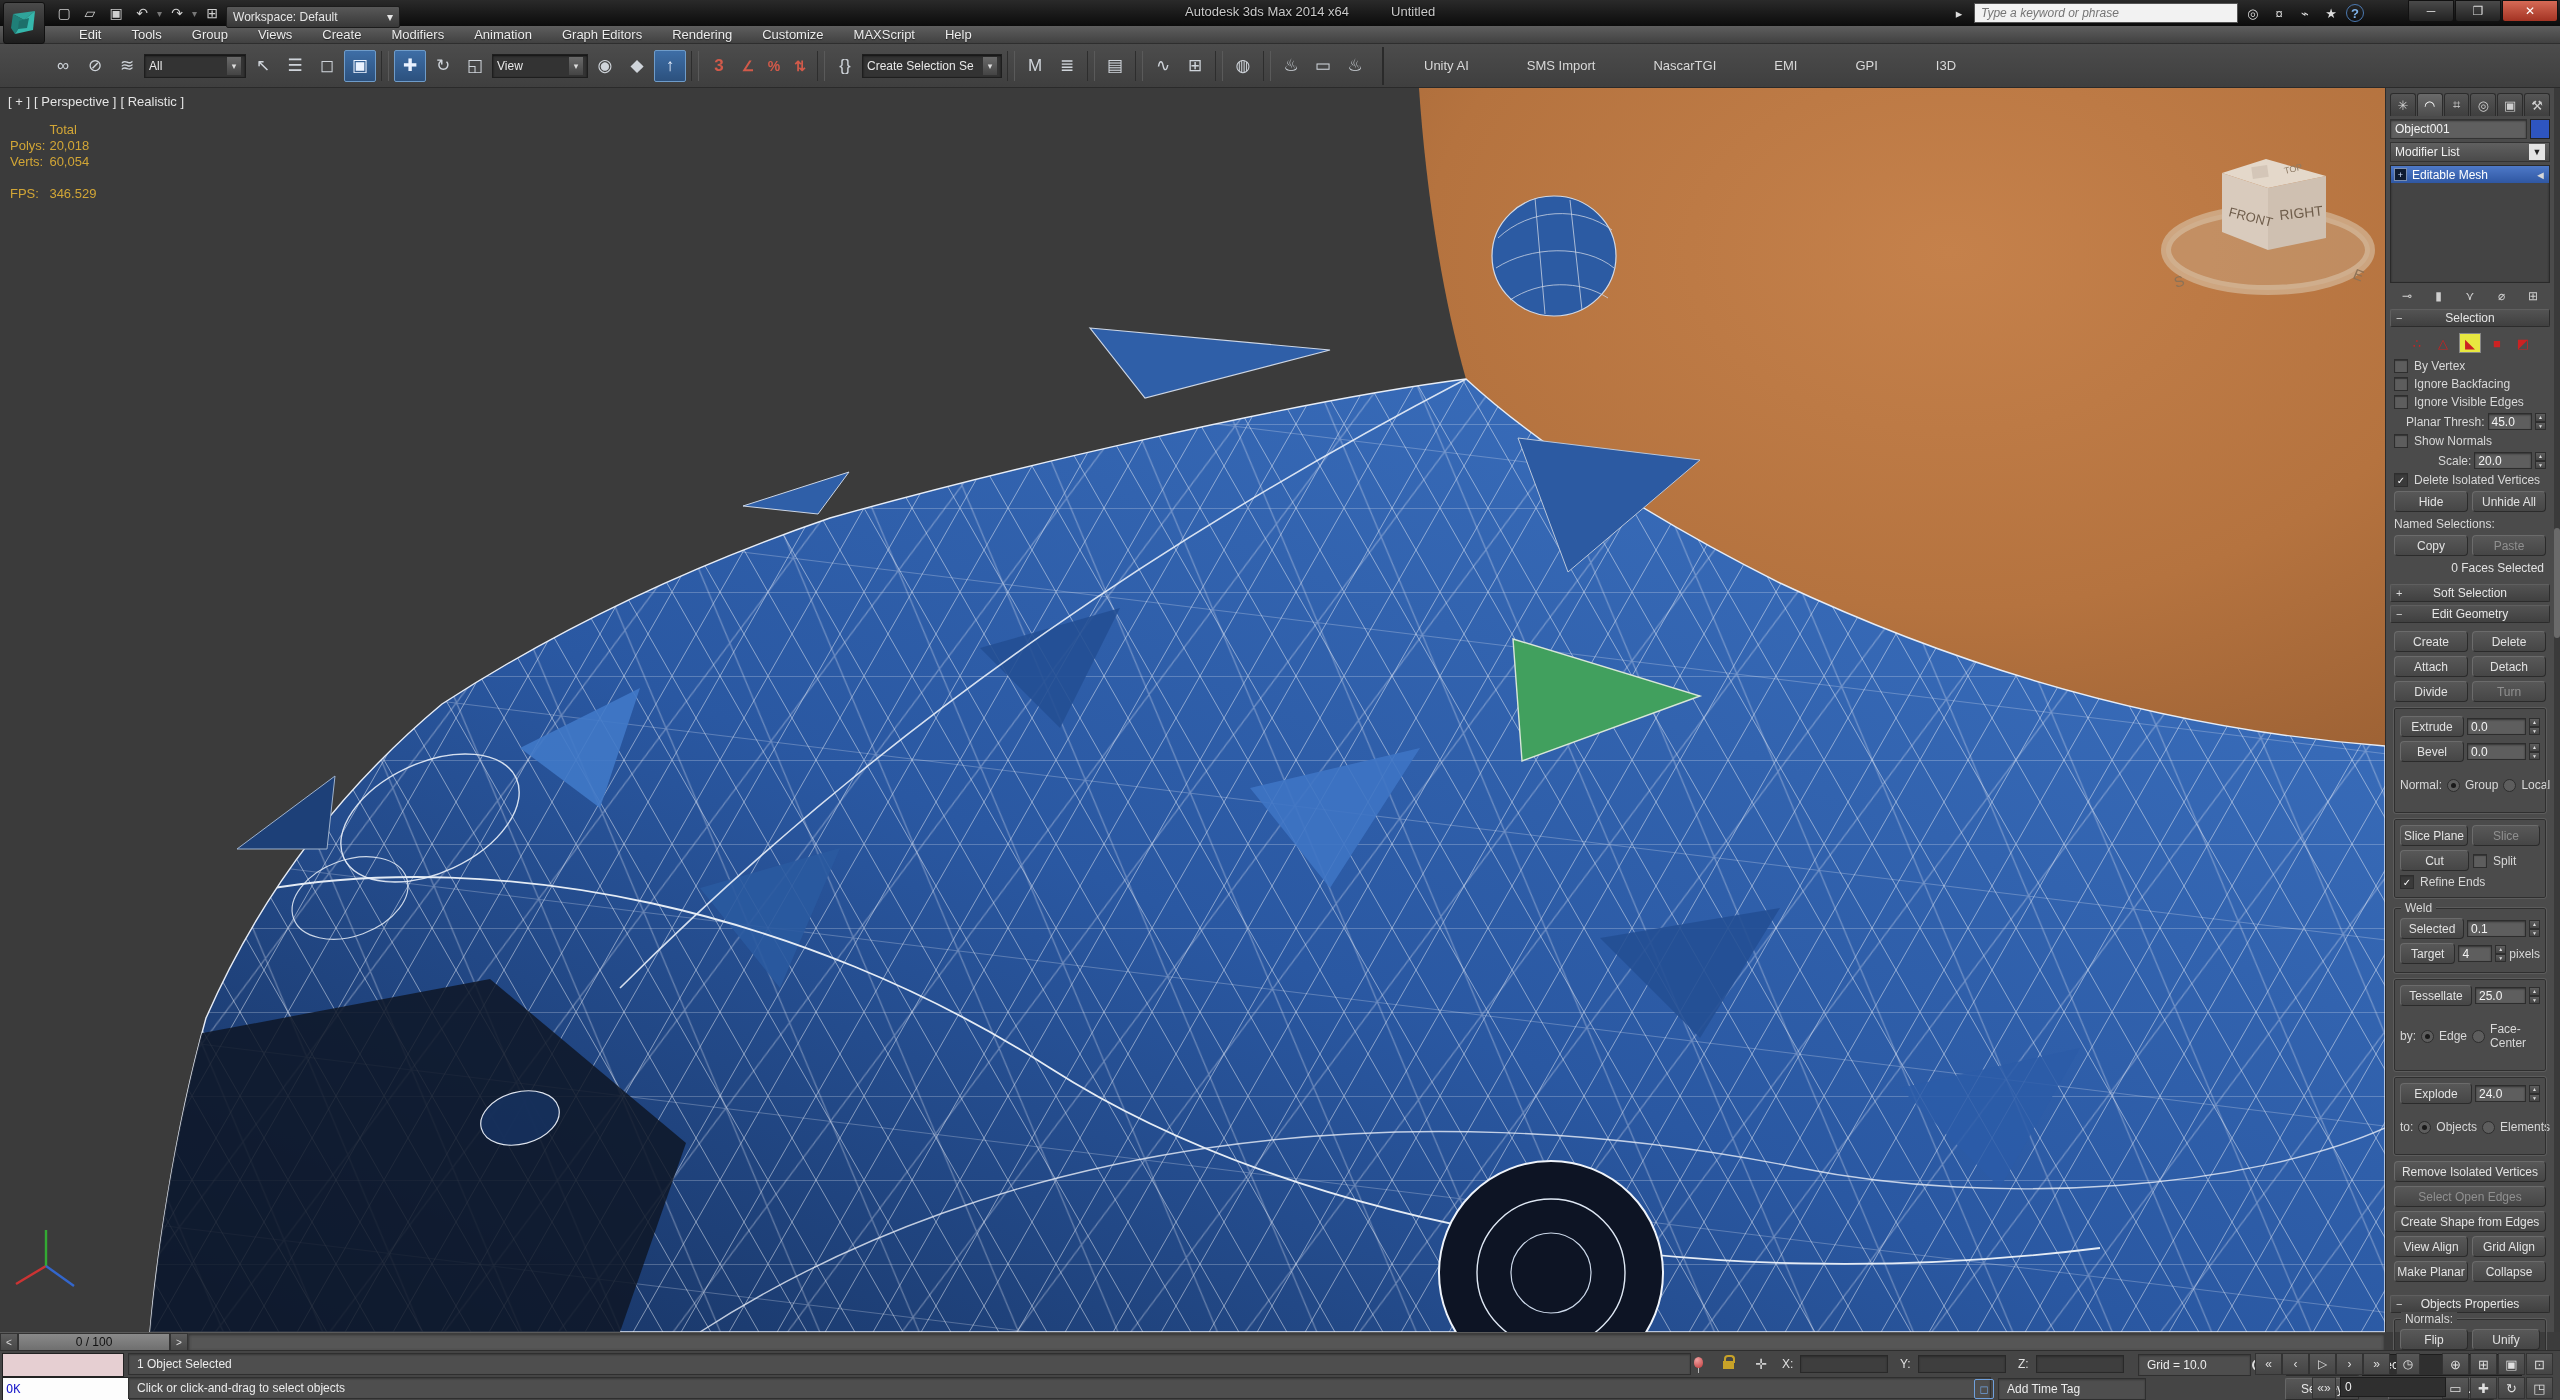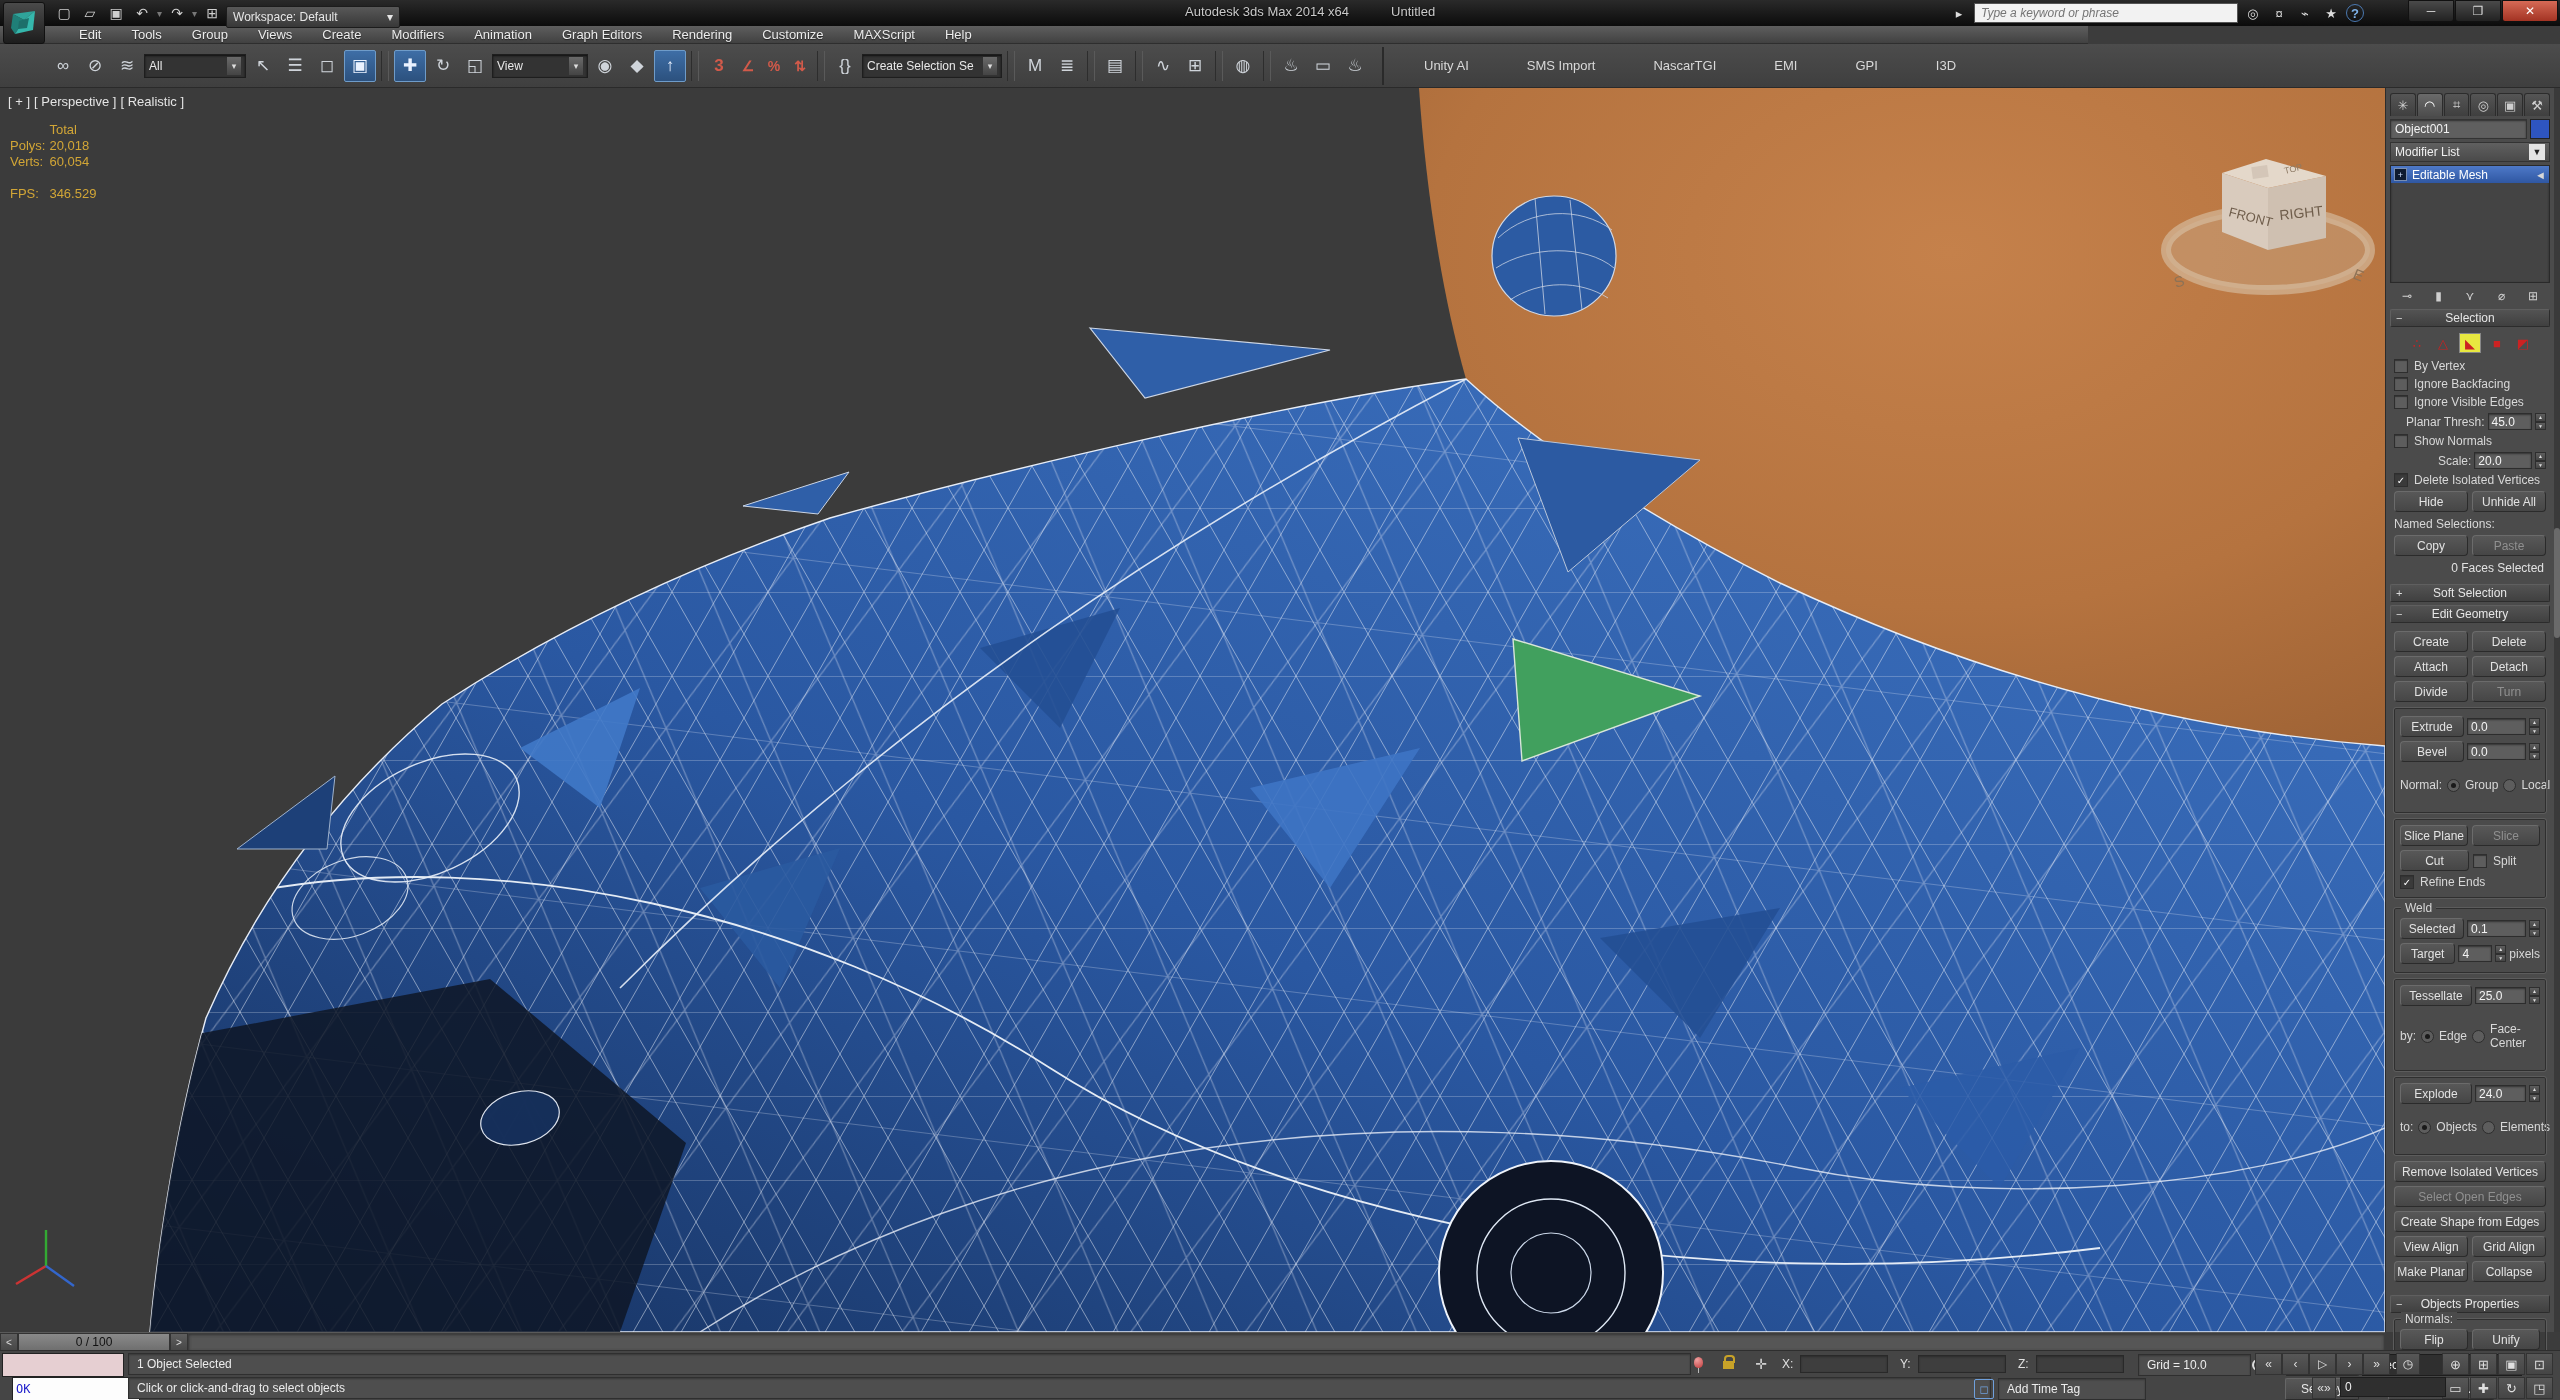--- a/index.html
+++ b/index.html
@@ -15,21 +15,21 @@
   #workspace{height:20px;width:160px;background:linear-gradient(#585858,#383838);border:1px solid #1c1c1c;color:#e6e6e6;font-size:12px;display:flex;align-items:center;padding:0 6px;justify-content:space-between;border-radius:2px;margin-top:8px;}
   #title-text{position:absolute;left:1185px;top:4px;display:flex;gap:42px;font-size:13px;color:#c9c9c9;text-shadow:0 1px 2px #000;}
   #search-cluster{position:absolute;right:196px;top:3px;display:flex;align-items:center;gap:4px;}
   #search-input{width:250px;height:18px;background:#f2f2f2;border:1px solid #555;color:#666;font-size:12px;font-style:italic;padding:0 6px;}
   .sicon{width:22px;height:20px;display:flex;align-items:center;justify-content:center;color:#ddd;font-size:13px;}
   #win-controls{position:absolute;right:2px;top:0;display:flex;gap:1px;}
   .wbtn{width:44px;height:20px;display:flex;align-items:center;justify-content:center;font-size:12px;color:#ddd;background:linear-gradient(#4a4a4a,#222);border:1px solid #111;border-radius:0 0 3px 3px;}
   .wbtn.close{background:linear-gradient(#d66a56,#a33323);width:54px;color:#fff;}
 
   
-  #menubar{position:absolute;left:0;top:26px;width:2088px;height:18px;background:linear-gradient(#5e5e5e,#414141);border-bottom:1px solid #2e2e2e;display:flex;align-items:center;padding-left:64px;box-sizing:border-box;}
+  #menubar{position:absolute;left:0;top:26px;width:2560px;height:18px;background:linear-gradient(#5e5e5e,#414141);border-bottom:1px solid #2e2e2e;display:flex;align-items:center;padding-left:64px;box-sizing:border-box;}
   .menu-item{font-size:13px;color:#ececec;padding:0 15px;cursor:default;text-shadow:0 1px 1px #222;}
 
   
   #maintoolbar{position:absolute;left:0;top:44px;width:2560px;height:44px;background:linear-gradient(#4c4c4c,#3f3f3f);border-bottom:1px solid #2a2a2a;display:flex;align-items:center;padding-left:48px;box-sizing:border-box;gap:2px;}
   .tbi{width:30px;height:30px;display:flex;align-items:center;justify-content:center;font-size:17px;color:#cfd4da;border-radius:2px;flex:none;}
   .tbi.small{width:24px;font-size:14px;}
   .tbi.active{background:linear-gradient(#3e6ea6,#2c517e);border:1px solid #6f9cc9;color:#eaf2ff;}
   .tbi.magnet{color:#d25a4a;font-weight:bold;}
   .tsep{width:6px;height:30px;border-left:1px solid #2d2d2d;border-right:1px solid #5a5a5a;margin:0 3px;flex:none;}
   .tcombo{height:22px;background:#333;border:1px solid #1e1e1e;box-shadow:inset 0 1px 2px #111;color:#e8e8e8;font-size:12px;display:flex;align-items:center;padding:0 4px;justify-content:space-between;flex:none;}
@@ -94,21 +94,21 @@
 
   
   #timeline{position:absolute;left:0;top:1332px;width:2385px;height:18px;background:#4a4a4a;border-top:1px solid #5a5a5a;display:flex;align-items:center;}
   .tl-arrow{width:16px;height:16px;background:linear-gradient(#5e5e5e,#474747);border:1px solid #333;color:#ddd;font-size:10px;display:flex;align-items:center;justify-content:center;}
   #tl-slider{width:150px;height:16px;background:linear-gradient(#8a8a8a,#6f6f6f);border:1px solid #333;color:#111;font-size:12px;display:flex;align-items:center;justify-content:center;}
   #tl-track{flex:1;height:16px;background:#565656;box-shadow:inset 0 1px 3px #333;border:1px solid #3d3d3d;}
 
   
   #statusbar{position:absolute;left:0;top:1350px;width:2560px;height:50px;background:#454545;border-top:1px solid #2e2e2e;}
   #listener-pink{position:absolute;left:2px;top:2px;width:120px;height:22px;background:#e6cfd2;border:1px solid #222;}
-  #listener-white{position:absolute;left:12px;top:26px;width:120px;height:22px;background:#fdfdfd;border:1px solid #222;color:#2222cc;font-family:"DejaVu Sans Mono",monospace;font-size:12px;display:flex;align-items:center;padding:0 3px;}
+  #listener-white{position:absolute;left:2px;top:26px;width:120px;height:22px;background:#fdfdfd;border:1px solid #222;color:#2222cc;font-family:"DejaVu Sans Mono",monospace;font-size:12px;display:flex;align-items:center;padding:0 3px;}
   .status-field{position:absolute;height:20px;background:#4e4e4e;border:1px solid #2f2f2f;box-shadow:inset 0 1px 2px #383838;color:#ececec;font-size:12px;display:flex;align-items:center;padding:0 8px;}
   .sb-icon{position:absolute;color:#cfcfcf;font-size:14px;display:flex;align-items:center;justify-content:center;}
   .coord-label{position:absolute;top:6px;font-size:12px;color:#e0e0e0;}
   .coord-field{position:absolute;top:4px;width:86px;height:16px;background:#3e3e3e;border:1px solid #292929;box-shadow:inset 0 1px 2px #2c2c2c;}
   .sb-btn{position:absolute;height:20px;background:linear-gradient(#575757,#454545);border:1px solid #666;border-bottom-color:#2b2b2b;border-right-color:#2b2b2b;color:#e8e8e8;font-size:12px;display:flex;align-items:center;justify-content:center;border-radius:2px;}
   #keymode-dd{position:absolute;left:2220px;top:3px;width:148px;height:20px;background:#2f2f2f;border:1px solid #1d1d1d;color:#f0f0f0;font-size:12px;display:flex;align-items:center;padding:0 5px;justify-content:space-between;}
   #keymode-dd .arrowbox{width:15px;height:16px;background:#d9d9d9;color:#222;font-size:9px;display:flex;align-items:center;justify-content:center;}
   .play-btn{position:absolute;top:3px;width:25px;height:20px;background:linear-gradient(#575757,#454545);border:1px solid #333;color:#dfdfdf;font-size:12px;display:flex;align-items:center;justify-content:center;}
   #frame-field{position:absolute;left:2368px;top:27px;width:108px;height:18px;background:#2f2f2f;border:1px solid #1d1d1d;color:#f0f0f0;font-size:12px;display:flex;align-items:center;padding:0 4px;}
   .nav-btn{position:absolute;width:25px;height:20px;background:linear-gradient(#575757,#454545);border:1px solid #333;color:#dfdfdf;font-size:13px;display:flex;align-items:center;justify-content:center;}

